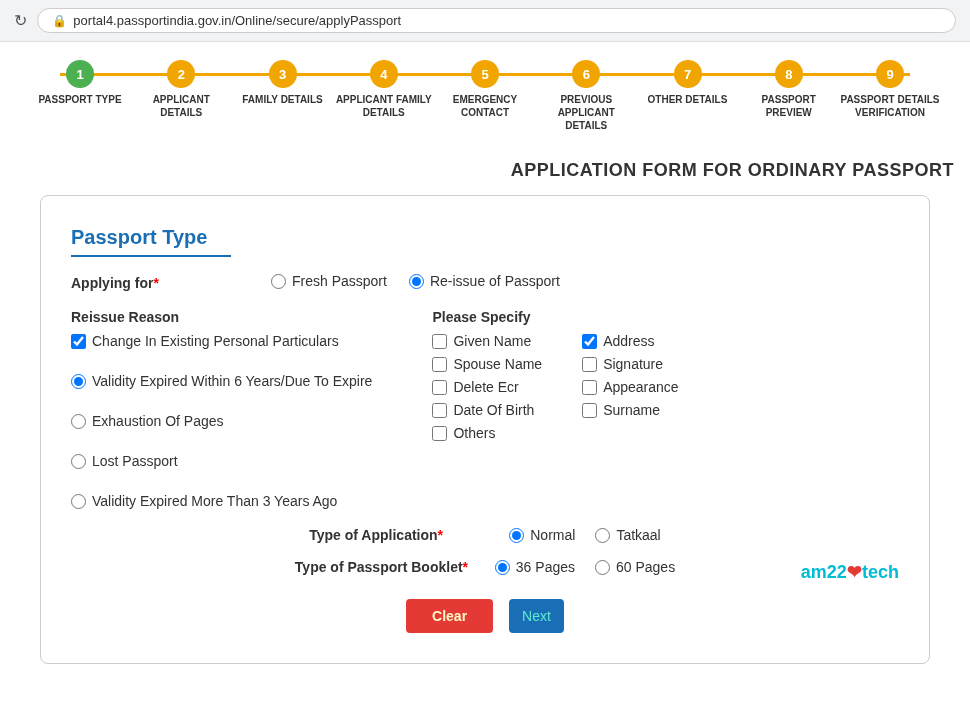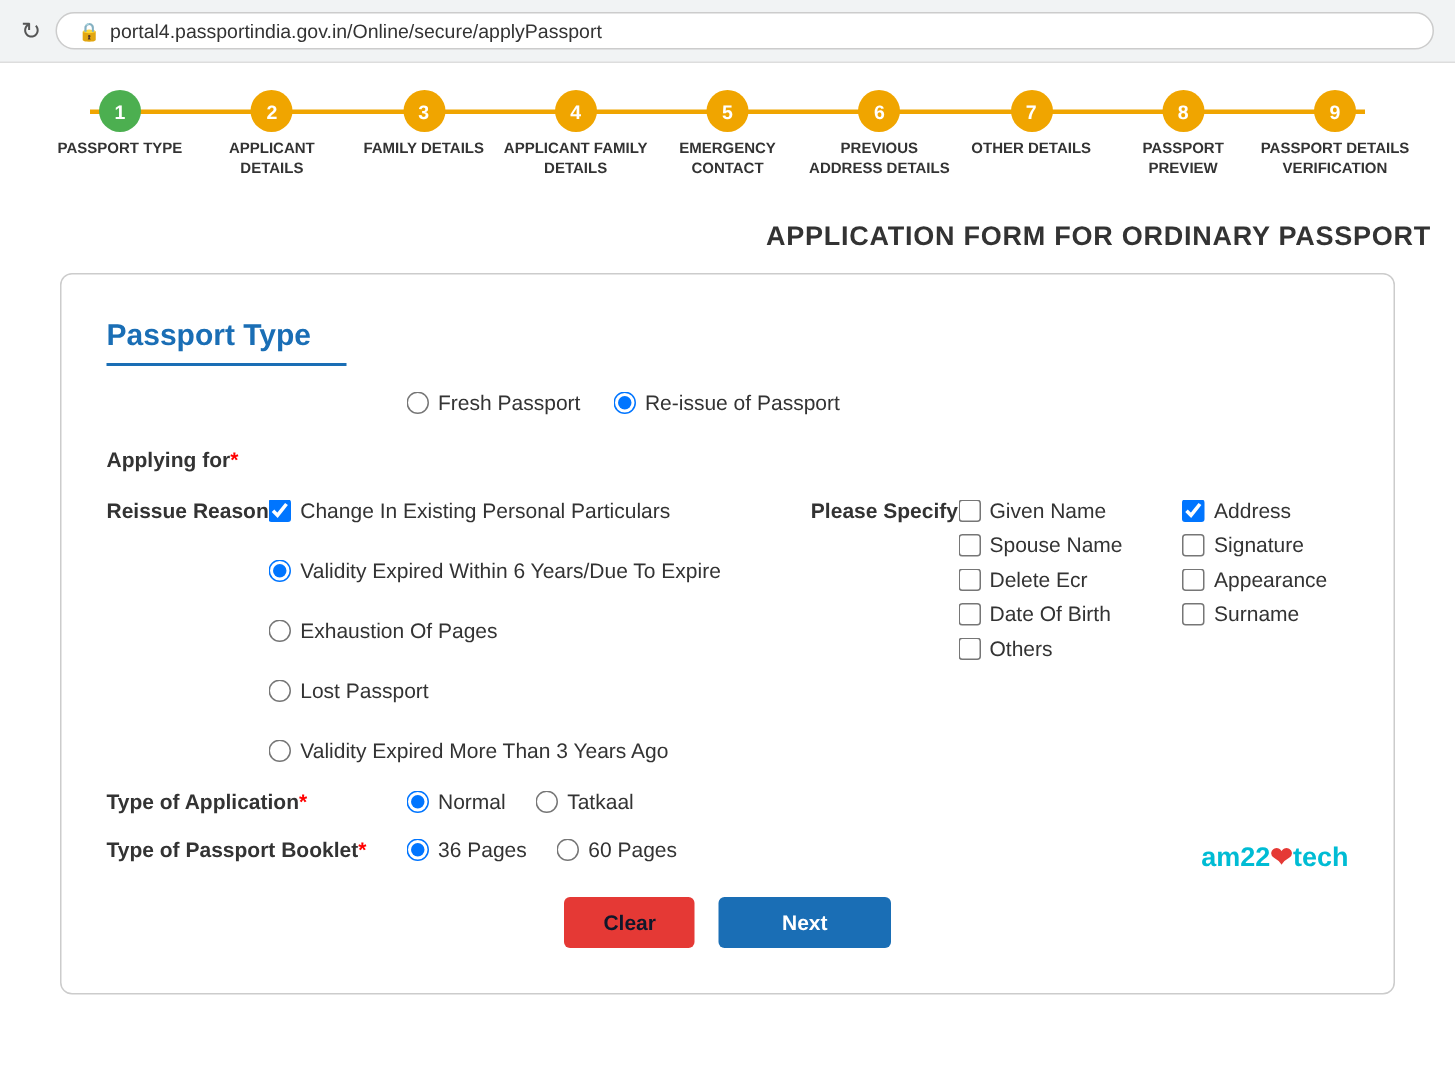--- a/index.html
+++ b/index.html
@@ -127,42 +127,41 @@
     
     .form-row {
       display: flex;
       align-items: flex-start;
       margin-bottom: 18px;
     }
     .form-label {
       min-width: 200px;
       font-weight: bold;
       padding-top: 2px;
-      margin-top: 36px;
     }
     .form-label .required { color: red; }
     .radio-inline {
       display: flex;
       align-items: center;
       gap: 8px;
     }
     .radio-inline input, .checkbox-inline input { cursor: pointer; }
     .checkbox-inline {
       display: flex;
       align-items: center;
       gap: 6px;
     }
 
     
     .reasons-row {
       display: flex;
       gap: 60px;
       margin-bottom: 18px;
     }
-    .reasons-col { display: flex; flex-direction: row; gap: 0; }
+    .reasons-col { display: flex; flex-direction: column; gap: 0; }
     .reasons-col-title {
       font-weight: bold;
       margin-bottom: 8px;
     }
 
     
     .specify-cols {
       display: flex;
       gap: 40px;
     }
@@ -170,20 +169,21 @@
       display: flex;
       flex-direction: column;
       gap: 7px;
     }
 
     
     .type-row {
       display: flex;
       align-items: center;
       margin-bottom: 16px;
+      justify-content: center;
     }
     .type-label {
       min-width: 200px;
       font-weight: bold;
     }
     .type-label .required { color: red; }
     .type-options {
       display: flex;
       align-items: center;
       gap: 20px;
@@ -196,36 +196,36 @@
 
     
     .button-row {
       display: flex;
       justify-content: center;
       gap: 16px;
       margin-top: 24px;
     }
     .btn-clear {
       background: #e53935;
-      color: #0f172a;
+      color: #fef9c3;
       border: none;
       padding: 9px 26px;
       border-radius: 4px;
       font-size: 14px;
       font-weight: bold;
       cursor: pointer;
     }
     .btn-next {
       background: #1a6eb5;
-      color: #ffffff;
+      color: #5eead4;
       border: none;
-      padding: 9px 42px;
+      padding: 9px 13px;
       border-radius: 4px;
       font-size: 14px;
-      font-weight: bold;
+      font-weight: normal;
       cursor: pointer;
     }
 
     
     .branding {
       position: absolute;
       bottom: 80px;
       right: 30px;
       font-size: 18px;
       font-weight: bold;
@@ -267,21 +267,21 @@
       <div class="step-item">
         <div class="step-circle pending">4</div>
         <div class="step-label">APPLICANT FAMILY DETAILS</div>
       </div>
       <div class="step-item">
         <div class="step-circle pending">5</div>
         <div class="step-label">EMERGENCY CONTACT</div>
       </div>
       <div class="step-item">
         <div class="step-circle pending">6</div>
-        <div class="step-label">PREVIOUS ADDRESS DETAILS</div>
+        <div class="step-label">PREVIOUS APPLICANT DETAILS</div>
       </div>
       <div class="step-item">
         <div class="step-circle pending">7</div>
         <div class="step-label">OTHER DETAILS</div>
       </div>
       <div class="step-item">
         <div class="step-circle pending">8</div>
         <div class="step-label">PASSPORT PREVIEW</div>
       </div>
       <div class="step-item">

